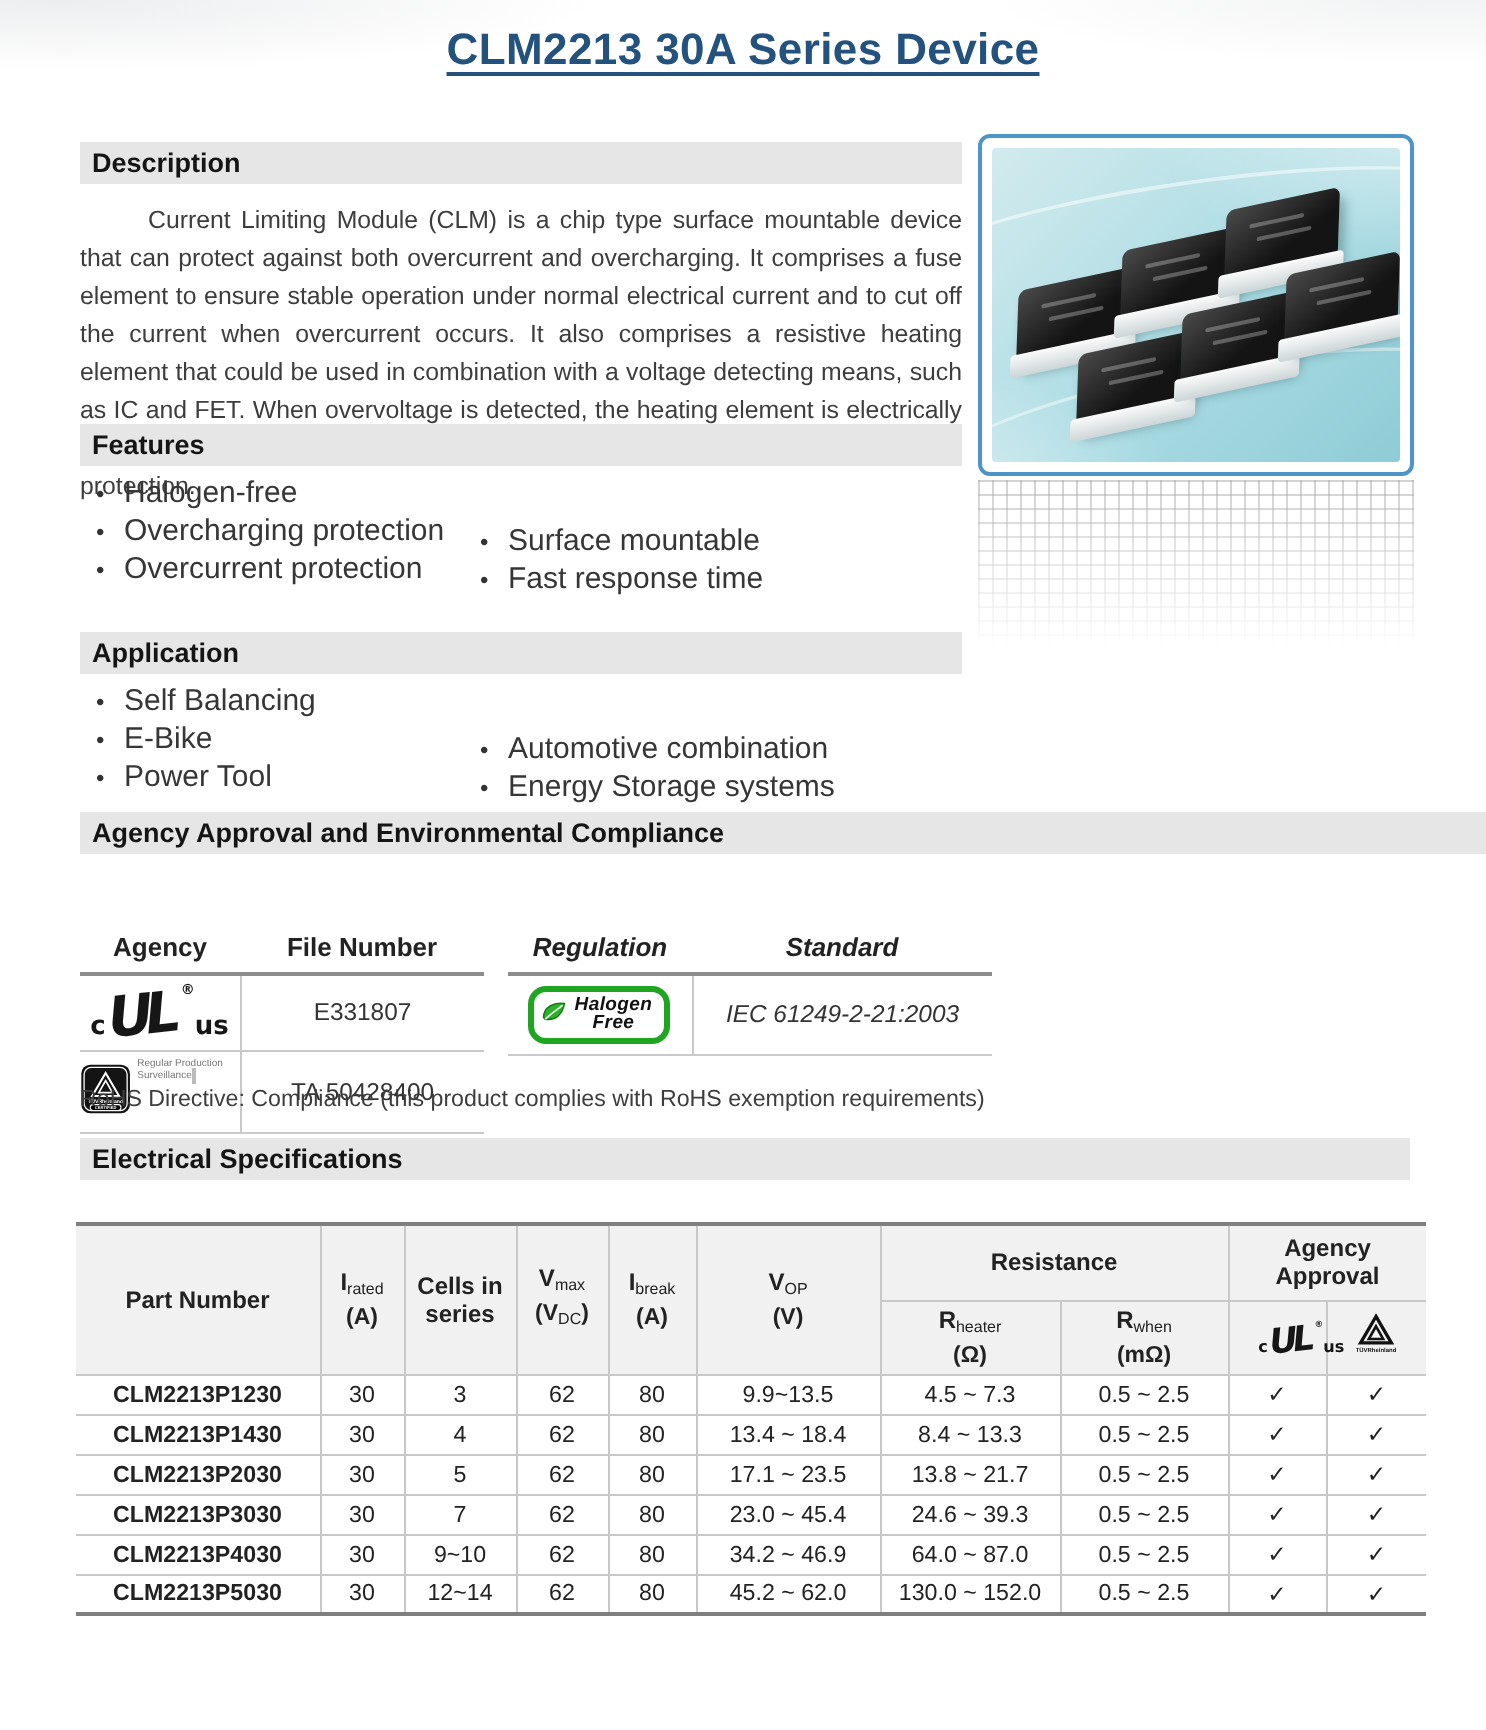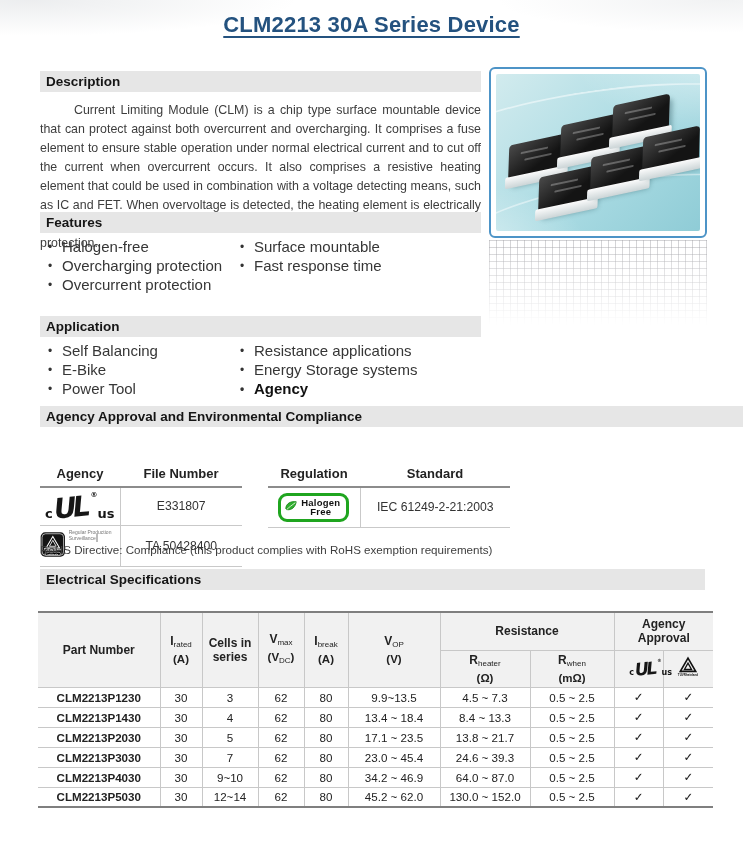--- a/index.html
+++ b/index.html
@@ -28,21 +28,21 @@
   .sec-feat{top:212px;width:441px;}
   .sec-app{top:316px;width:441px;}
   .sec-agency{top:406px;width:735px;}
   .sec-elec{top:569px;width:665px;}
   
   .desc-body{margin-top:9px;font-size:12.4px;line-height:19px;color:#3d3d3d;
     text-align:justify;text-indent:34px;}
   
   .cols{display:flex;margin-top:8px;padding-left:8px;}
   .col1{width:192px;flex:none;}
-  .col2{flex:1;}
+  .col2{flex:1;margin-top:24px;}
   .blist{list-style:none;}
   .blist li{position:relative;padding-left:14px;font-size:15px;color:#363636;margin-bottom:7px;line-height:12px;}
   .blist li::before{content:"•";position:absolute;left:0;top:0;color:#333;font-size:12px;}
   .blist li.bold{font-weight:bold;color:#111;}
   
   .product{position:absolute;left:489px;top:67px;width:218px;height:171px;border:2px solid var(--image-border-blue);
     border-radius:6px;background:#fff;padding:5px;}
   .panel{position:relative;width:100%;height:100%;border-radius:2px;overflow:hidden;
     background:radial-gradient(120% 80% at 110% -10%,rgba(255,255,255,.55),transparent 60%),
                radial-gradient(100% 70% at -10% 110%,rgba(255,255,255,.45),transparent 55%),
@@ -69,21 +69,21 @@
     background:linear-gradient(rgba(255,255,255,0) 5%,rgba(255,255,255,.55) 50%,#fff 92%);}
   
   .agt{border-collapse:collapse;margin-top:19px;}
   .agt th{border-bottom:2px solid #8c8c8c;font-size:13px;font-weight:bold;color:#222;
     padding:0 4px 5px;text-align:center;}
   .agt td{border-bottom:1px solid #c9c9c9;text-align:center;vertical-align:middle;font-size:12.2px;color:#333;}
   .agt td.vd{border-right:1px solid #c9c9c9;}
   .agt-left{position:absolute;left:0;top:41px;}
   .agt-left .c1{width:80px;} .agt-left .c2{width:122px;}
   .agt-left td{height:38px;}
-  .agt-right{position:absolute;left:228px;top:41px;}
+  .agt-right{position:absolute;left:214px;top:41px;font-style:italic;}
   .agt-right .c1{width:92px;} .agt-right .c2{width:150px;}
   .agt-right td{height:40px;}
   .rohs{position:absolute;left:0;top:137px;font-size:11.6px;color:#3d3d3d;white-space:nowrap;}
   
   .ul-logo{display:inline-flex;align-items:flex-end;font-weight:800;color:#161616;
     font-family:"DejaVu Sans",sans-serif;line-height:1;}
   .ul-logo .pre,.ul-logo .suf{font-size:13px;}
   .ul-logo .lt{font-size:28px;font-style:italic;font-weight:900;letter-spacing:-4px;
     transform:rotate(-6deg);margin:0 3px 0 1px;position:relative;top:2px;}
   .ul-logo .reg{font-size:7px;align-self:flex-start;margin-left:1px;}
@@ -175,21 +175,21 @@
 
   <div class="sec sec-app">
     <div class="secbar">Application</div>
     <div class="cols">
       <ul class="blist col1">
         <li>Self Balancing</li>
         <li>E-Bike</li>
         <li>Power Tool</li>
       </ul>
       <ul class="blist col2">
-        <li>Resistance applications</li>
+        <li>Automotive combination</li>
         <li>Energy Storage systems</li>
         <li class="bold">Agency</li>
       </ul>
     </div>
   </div>
 
   <div class="sec sec-agency">
     <div class="secbar">Agency Approval and Environmental Compliance</div>
 
     <table class="agt agt-left">

